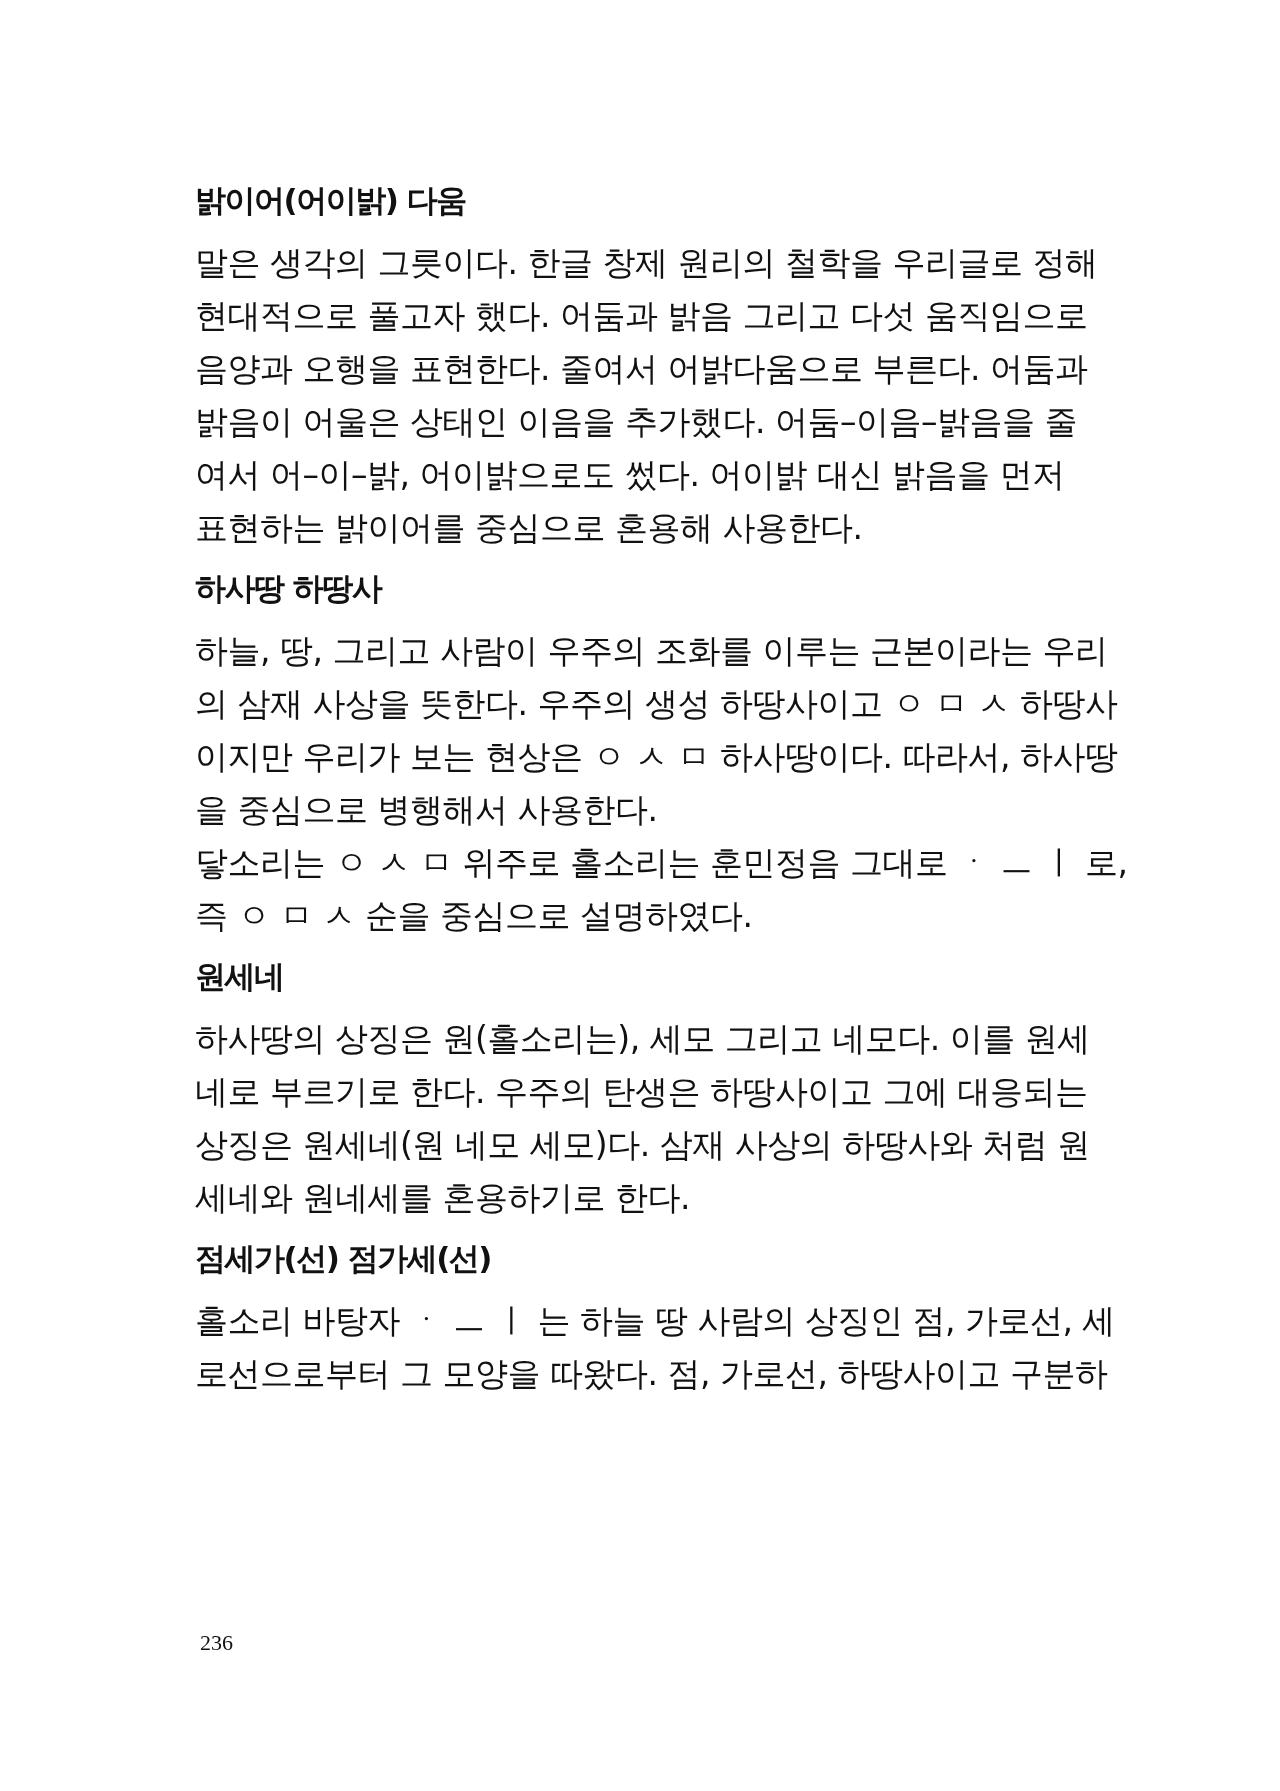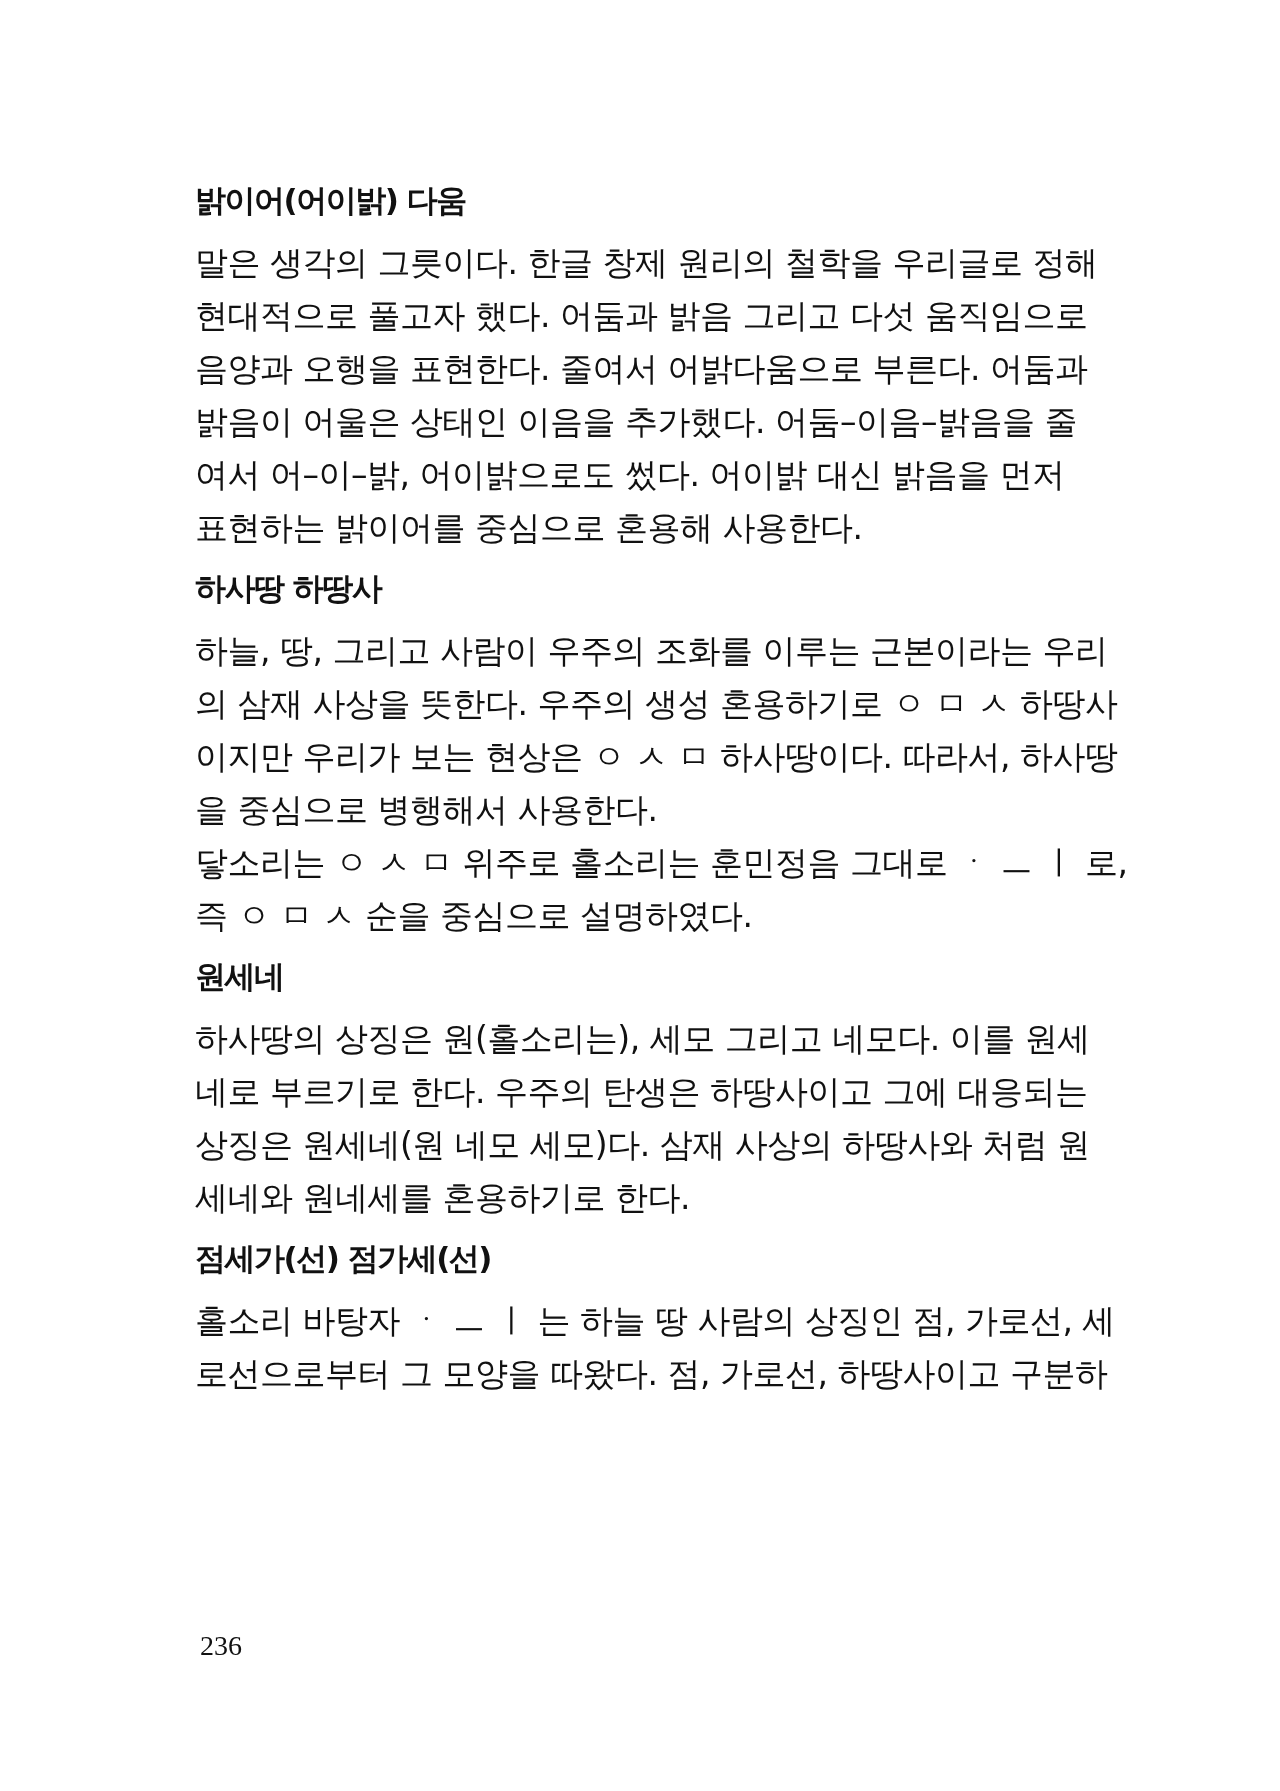--- a/index.html
+++ b/index.html
@@ -7,42 +7,42 @@
          font-family: "DejaVu Sans", "Liberation Sans", sans-serif; color: #111111; }
   .page { position: absolute; left: 0; top: 0; width: 1056px; height: 1791px; }
   .content { position: absolute; left: 195px; top: 178px; width: 900px; }
   .section { margin: 0; }
   .heading { font-weight: bold; font-size: 31px; line-height: 44px; margin: 0 0 14px 0;
              letter-spacing: -1.5px; color: #111; }
   .line { font-size: 33px; line-height: 53px; white-space: nowrap; letter-spacing: -0.5px;
           margin: 0; color: #111; }
   .section + .section { margin-top: 12px; }
   .page-number { position: absolute; left: 200px; top: 1630px;
-                 font-family: "Liberation Serif", "DejaVu Serif", serif; font-size: 28px; color: #111; }
+                 font-family: "Liberation Serif", "DejaVu Serif", serif; font-size: 22px; color: #111; }
 </style>
 </head>
 <body>
 
 <div class="page">
   <div class="content">
 
     <div class="section">
       <h2 class="heading">밝이어(어이밝) 다움</h2>
       <p class="line">말은 생각의 그릇이다. 한글 창제 원리의 철학을 우리글로 정해</p>
       <p class="line">현대적으로 풀고자 했다. 어둠과 밝음 그리고 다섯 움직임으로</p>
       <p class="line">음양과 오행을 표현한다. 줄여서 어밝다움으로 부른다. 어둠과</p>
       <p class="line">밝음이 어울은 상태인 이음을 추가했다. 어둠–이음–밝음을 줄</p>
       <p class="line">여서 어–이–밝, 어이밝으로도 썼다. 어이밝 대신 밝음을 먼저</p>
       <p class="line">표현하는 밝이어를 중심으로 혼용해 사용한다.</p>
     </div>
 
     <div class="section">
       <h2 class="heading">하사땅 하땅사</h2>
       <p class="line">하늘, 땅, 그리고 사람이 우주의 조화를 이루는 근본이라는 우리</p>
-      <p class="line">의 삼재 사상을 뜻한다. 우주의 생성 혼용하기로 ㅇ ㅁ ㅅ 하땅사</p>
+      <p class="line">의 삼재 사상을 뜻한다. 우주의 생성 하땅사이고 ㅇ ㅁ ㅅ 하땅사</p>
       <p class="line">이지만 우리가 보는 현상은 ㅇ ㅅ ㅁ 하사땅이다. 따라서, 하사땅</p>
       <p class="line">을 중심으로 병행해서 사용한다.</p>
       <p class="line">닿소리는 ㅇ ㅅ ㅁ 위주로 홀소리는 훈민정음 그대로 ㆍ ㅡ ㅣ 로,</p>
       <p class="line">즉 ㅇ ㅁ ㅅ 순을 중심으로 설명하였다.</p>
     </div>
 
     <div class="section">
       <h2 class="heading">원세네</h2>
       <p class="line">하사땅의 상징은 원(홀소리는), 세모 그리고 네모다. 이를 원세</p>
       <p class="line">네로 부르기로 한다. 우주의 탄생은 하땅사이고 그에 대응되는</p>

